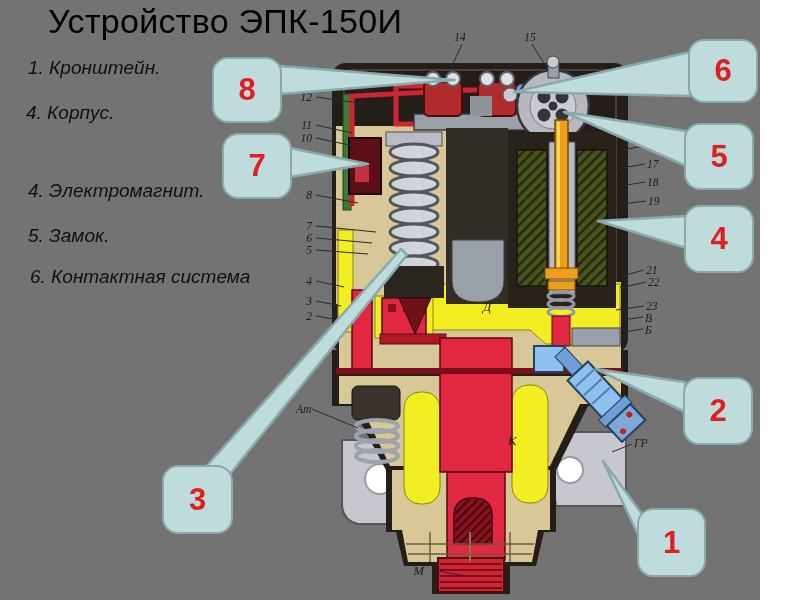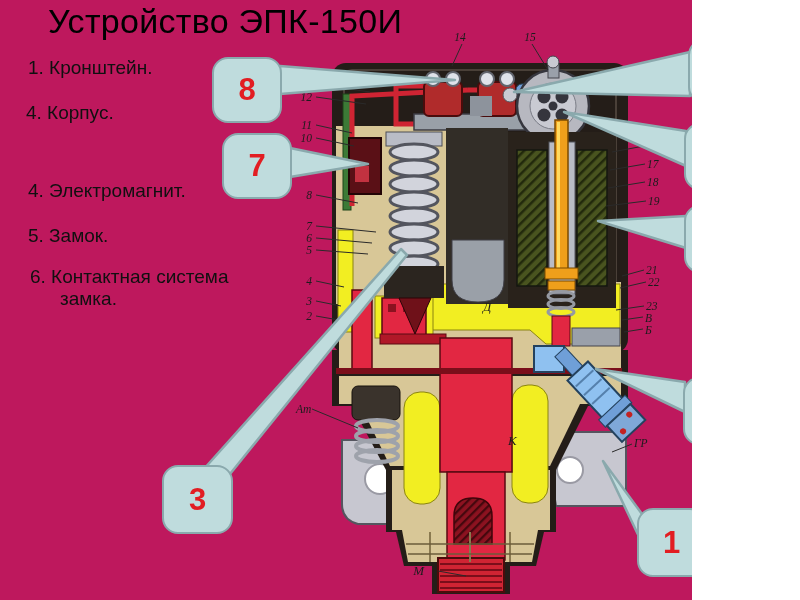--- a/index.html
+++ b/index.html
@@ -1,20 +1,20 @@
 <!DOCTYPE html>
 <html><head>
 <meta charset="utf-8">
 <style>
   html,body{margin:0;padding:0;background:#fff;}
-  .stage{position:relative;width:692px;height:600px;background:#be185d;overflow:hidden;
+  .stage{position:relative;width:760px;height:600px;background:#737373;overflow:hidden;
          font-family:"Liberation Sans",sans-serif;}
   .title{position:absolute;left:48px;top:2px;font-size:34px;font-weight:400;color:#000;
          letter-spacing:.3px;white-space:nowrap;}
-  .pitem{position:absolute;font-size:19px;color:#101010;line-height:22px;white-space:nowrap;}
+  .pitem{position:absolute;font-size:19px;color:#101010;line-height:22px;white-space:nowrap;font-style:italic;}
   .pitem .l2{display:block;margin-left:30px;}
   #p1{top:57px;left:28px}#p2{top:102px;left:26px}#p3{top:142px;left:30px}
   #p4{top:180px;left:28px}#p5{top:225px;left:28px}#p6{top:266px;left:30px}
   #p7{top:327px;left:30px}#p8{top:389px;left:28px}
   .fig{position:absolute;left:0;top:0;width:800px;height:600px;}
   .callout{position:absolute;background:#bfdcdd;border:2.5px solid #8aa9ad;border-radius:16px;
            display:flex;align-items:center;justify-content:center;
            font-weight:bold;font-size:31px;color:#e21d22;box-sizing:border-box;}
   #c8{left:212px;top:57px;width:70px;height:66px}
   #c7{left:222px;top:133px;width:70px;height:66px}
@@ -32,21 +32,21 @@
 <body>
 
 <div class="stage">
 
   <div class="title">Устройство ЭПК-150И</div>
 
   <div class="pitem" id="p1"><span>1. Кронштейн.</span></div>
   <div class="pitem" id="p2"><span>4. Корпус.</span></div>
   <div class="pitem" id="p4"><span>4. Электромагнит.</span></div>
   <div class="pitem" id="p5"><span>5. Замок.</span></div>
-  <div class="pitem" id="p6"><span>6. Контактная система</span><span class="l2">замка.</span></div>
+  <div class="pitem" id="p6"><span>6. Контактная система</span></div>
 
   <svg class="fig" viewBox="0 0 800 600">
     <defs>
       <pattern id="ph" width="7" height="7" patternUnits="userSpaceOnUse" patternTransform="rotate(45)">
         <rect width="7" height="7" fill="#49541f"></rect>
           <line x1="1" y1="0" x2="1" y2="7" stroke="#22290c" stroke-width="3"></line>
       </pattern>
       <pattern id="pr" width="6" height="6" patternUnits="userSpaceOnUse" patternTransform="rotate(45)">
         <rect width="6" height="6" fill="#8c1220"></rect>
           <line x1="1" y1="0" x2="1" y2="6" stroke="#45080e" stroke-width="2.5"></line>

